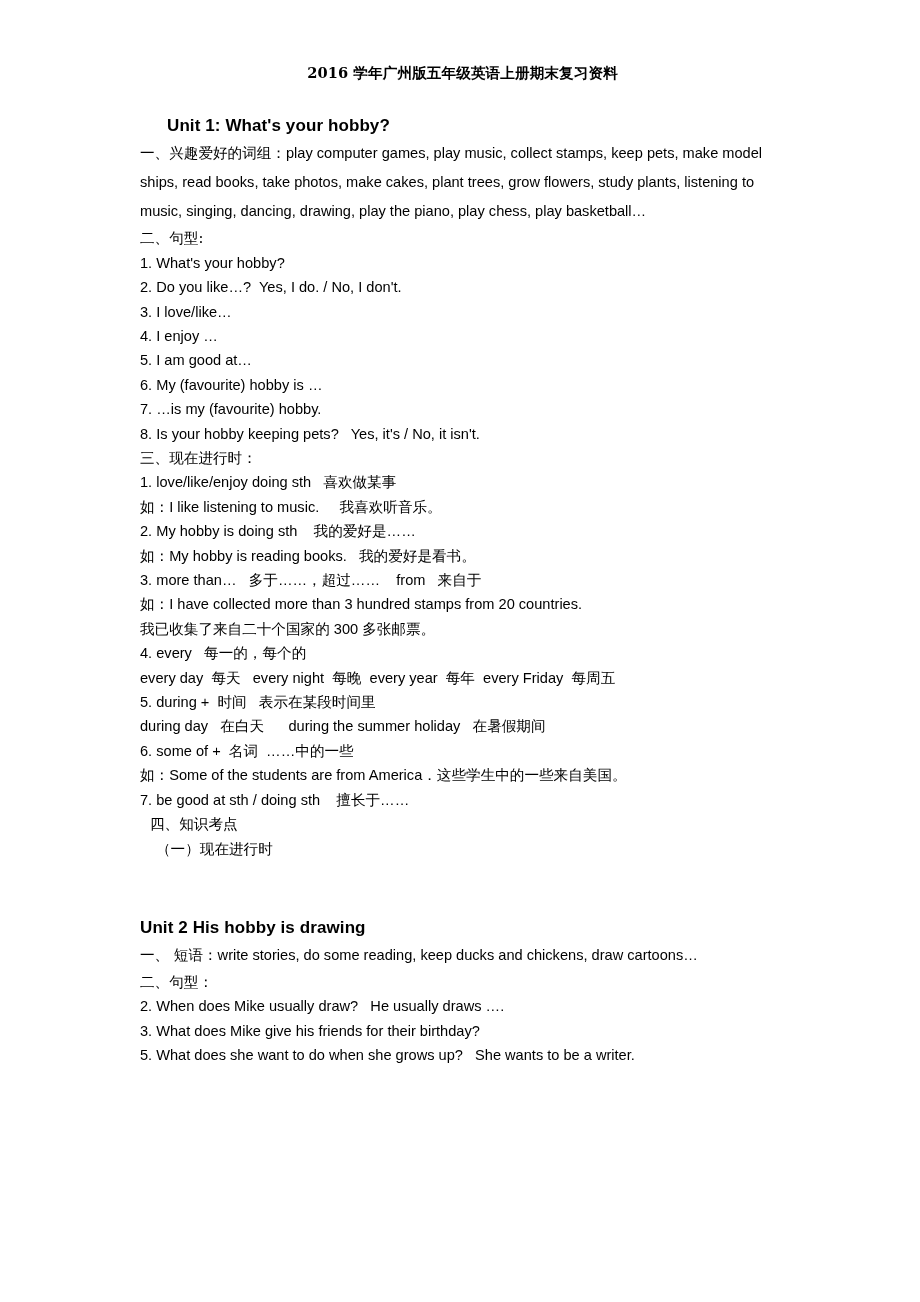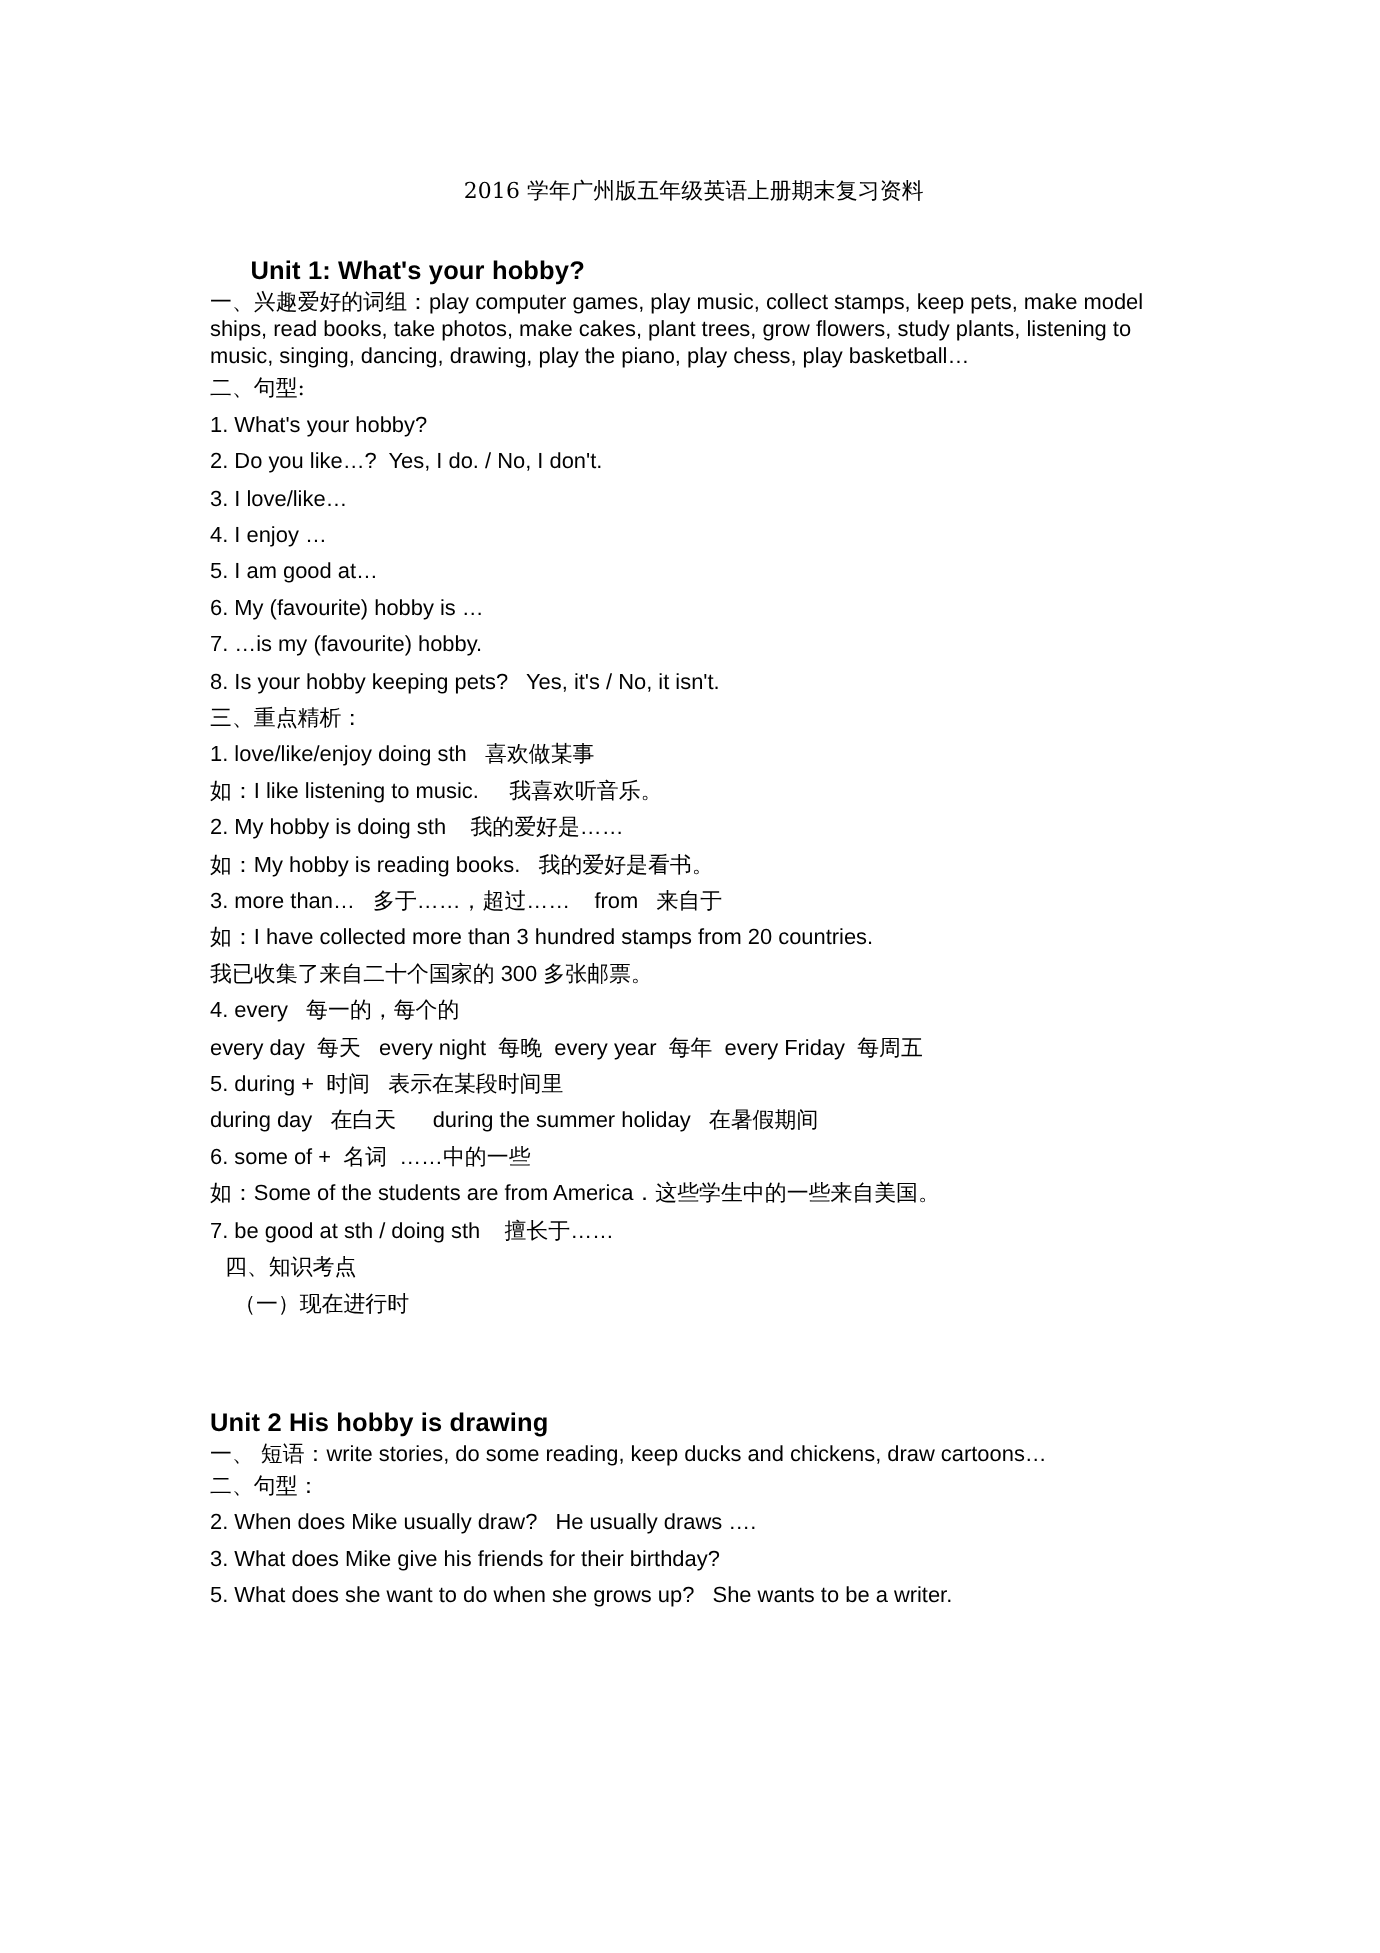--- a/index.html
+++ b/index.html
@@ -26,24 +26,24 @@
   .content {
     position: absolute;
     left: 140px;
     top: 0;
     width: 645px;
   }
 
   
   .doc-title {
     font-size: 19.5px;
-    font-weight: normal;
+    font-weight: bold;
     text-align: center;
     margin: 0;
-    padding-top: 118px;
+    padding-top: 63px;
     line-height: 1.4;
     letter-spacing: 0.1px;
   }
 
   
   .unit-heading {
     font-size: 17px;
     font-weight: bold;
     margin: 0;
     line-height: 1.35;
@@ -55,21 +55,21 @@
   
   .line {
     font-size: 14.6px;
     line-height: 24.4px;
     margin: 0;
     white-space: pre-wrap;
     word-break: normal;
   }
   .line.wrap {
     white-space: normal;
-    line-height: 18px;
+    line-height: 29px;
   }
   
   .cn {
     font-family: "DejaVu Serif", "Liberation Serif", serif;
     font-size: 14.6px;
   }
   .cn-inline {
     font-family: "DejaVu Serif", "Liberation Serif", serif;
   }
   .indent-sm { padding-left: 4px; }
@@ -92,21 +92,21 @@
 
     <p class="line">1. What's your hobby?</p>
     <p class="line">2. Do you like…?  Yes, I do. / No, I don't.</p>
     <p class="line">3. I love/like…</p>
     <p class="line">4. I enjoy …</p>
     <p class="line">5. I am good at…</p>
     <p class="line">6. My (favourite) hobby is …</p>
     <p class="line">7. …is my (favourite) hobby.</p>
     <p class="line">8. Is your hobby keeping pets?   Yes, it's / No, it isn't.</p>
 
-    <p class="line cn">三、重点精析：</p>
+    <p class="line cn">三、现在进行时：</p>
 
     <p class="line">1. love/like/enjoy doing sth   喜欢做某事</p>
     <p class="line">如：I like listening to music.     我喜欢听音乐。</p>
     <p class="line">2. My hobby is doing sth    我的爱好是……</p>
     <p class="line">如：My hobby is reading books.   我的爱好是看书。</p>
     <p class="line">3. more than…   多于……，超过……    from   来自于</p>
     <p class="line">如：I have collected more than 3 hundred stamps from 20 countries.</p>
     <p class="line">我已收集了来自二十个国家的 300 多张邮票。</p>
     <p class="line">4. every   每一的，每个的</p>
     <p class="line">every day  每天   every night  每晚  every year  每年  every Friday  每周五</p>

